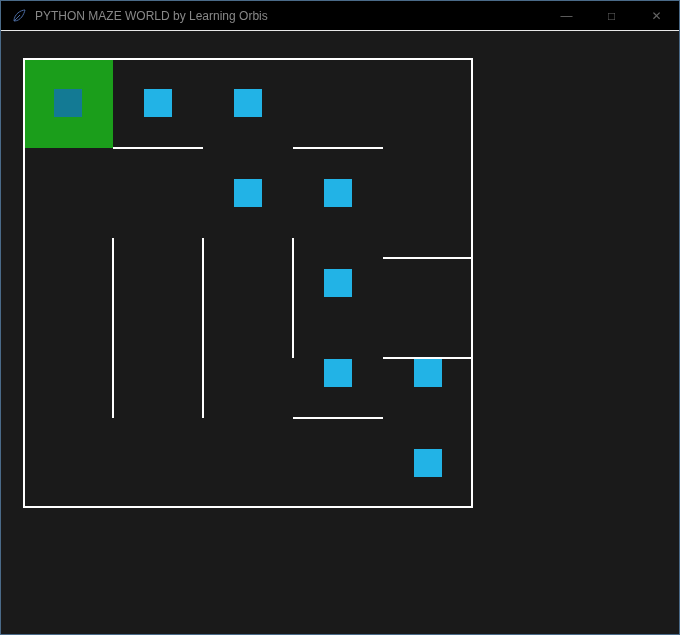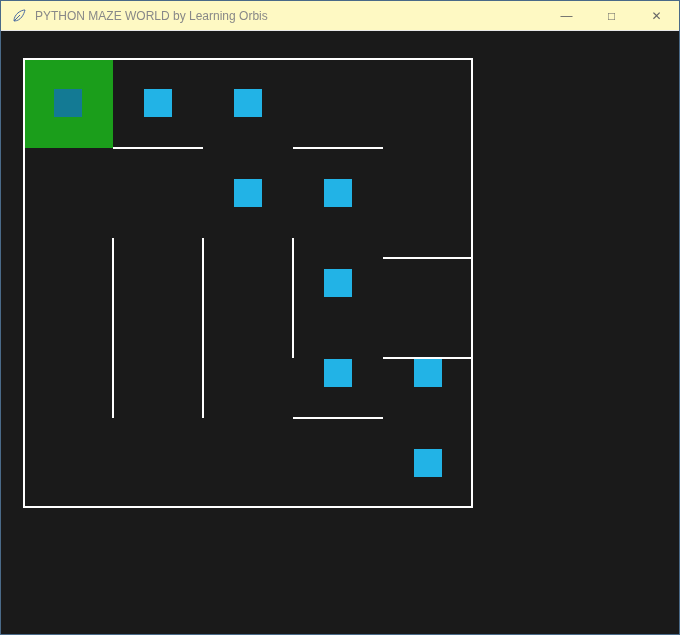--- a/index.html
+++ b/index.html
@@ -13,21 +13,21 @@
     }
     .window {
       width: 680px;
       height: 635px;
       border: 1px solid #4a6a88;
       display: flex;
       flex-direction: column;
     }
     .titlebar {
       height: 30px;
-      background: #fef9c3;
+      background: #000000;
       display: flex;
       align-items: center;
       border-bottom: 1px solid #e8e8e8;
       color: #888;
     }
     .tb-icon {
       width: 16px;
       height: 16px;
       margin: 0 8px 0 10px;
       display: flex;

